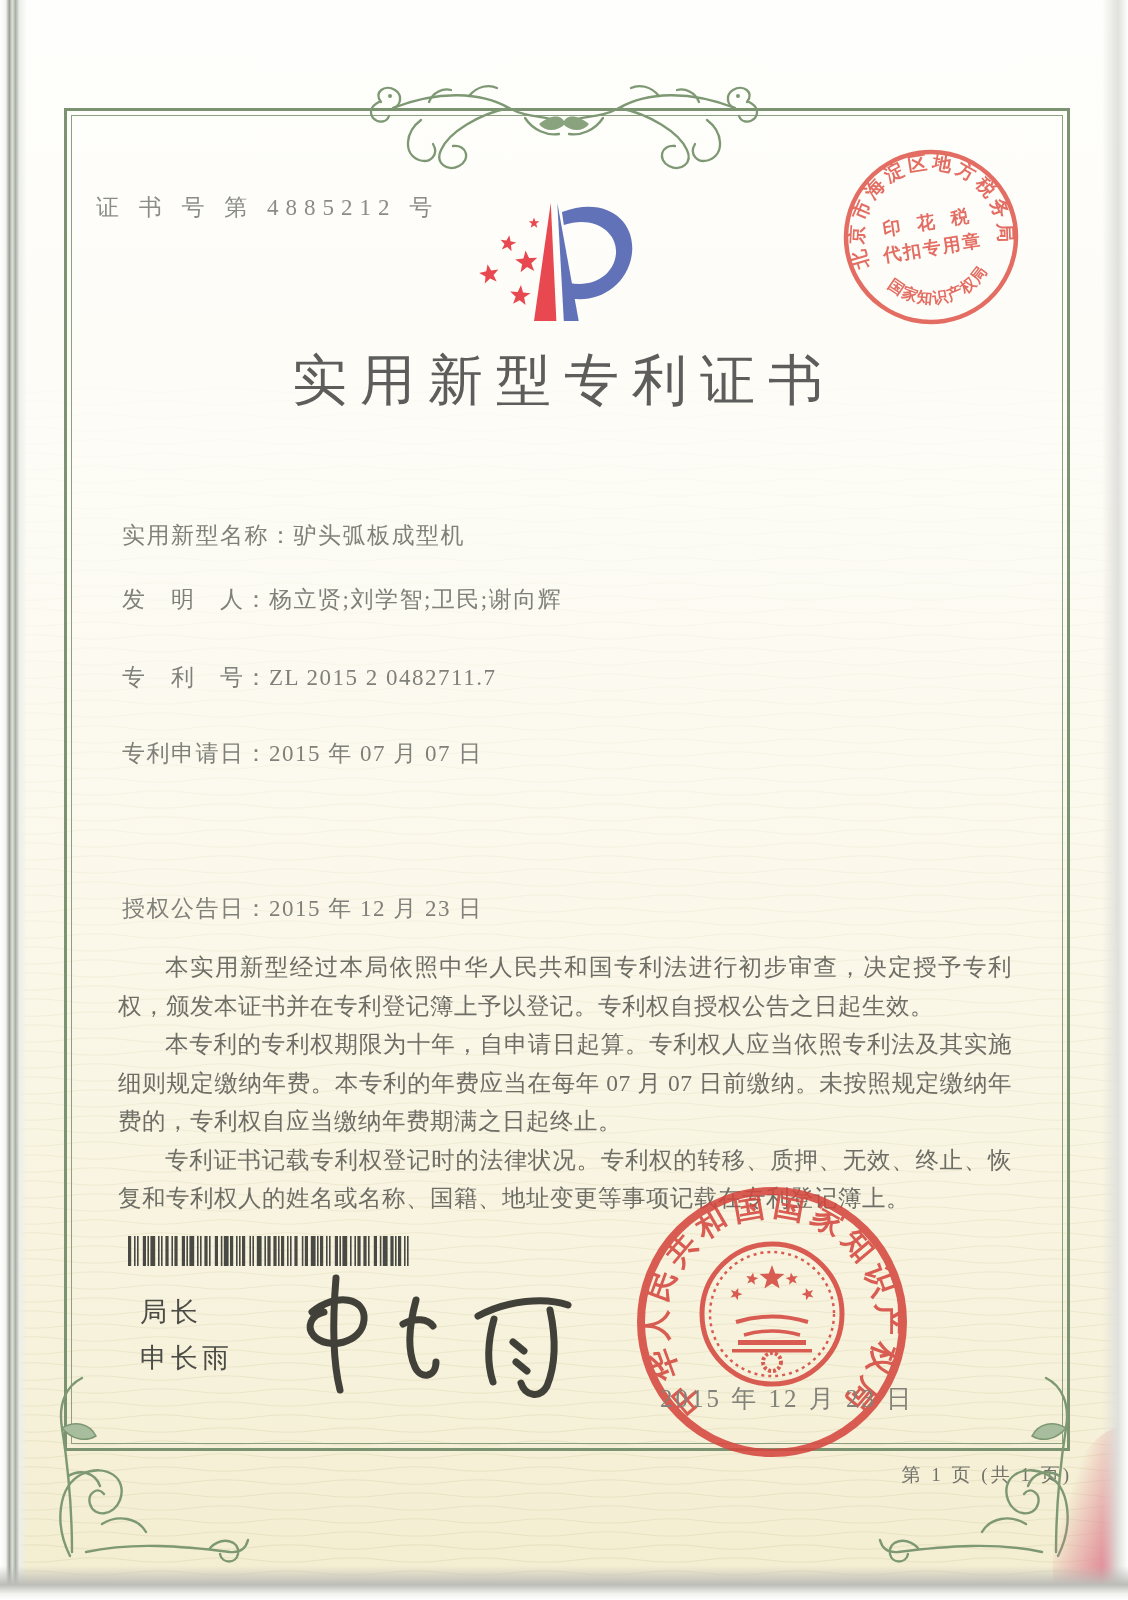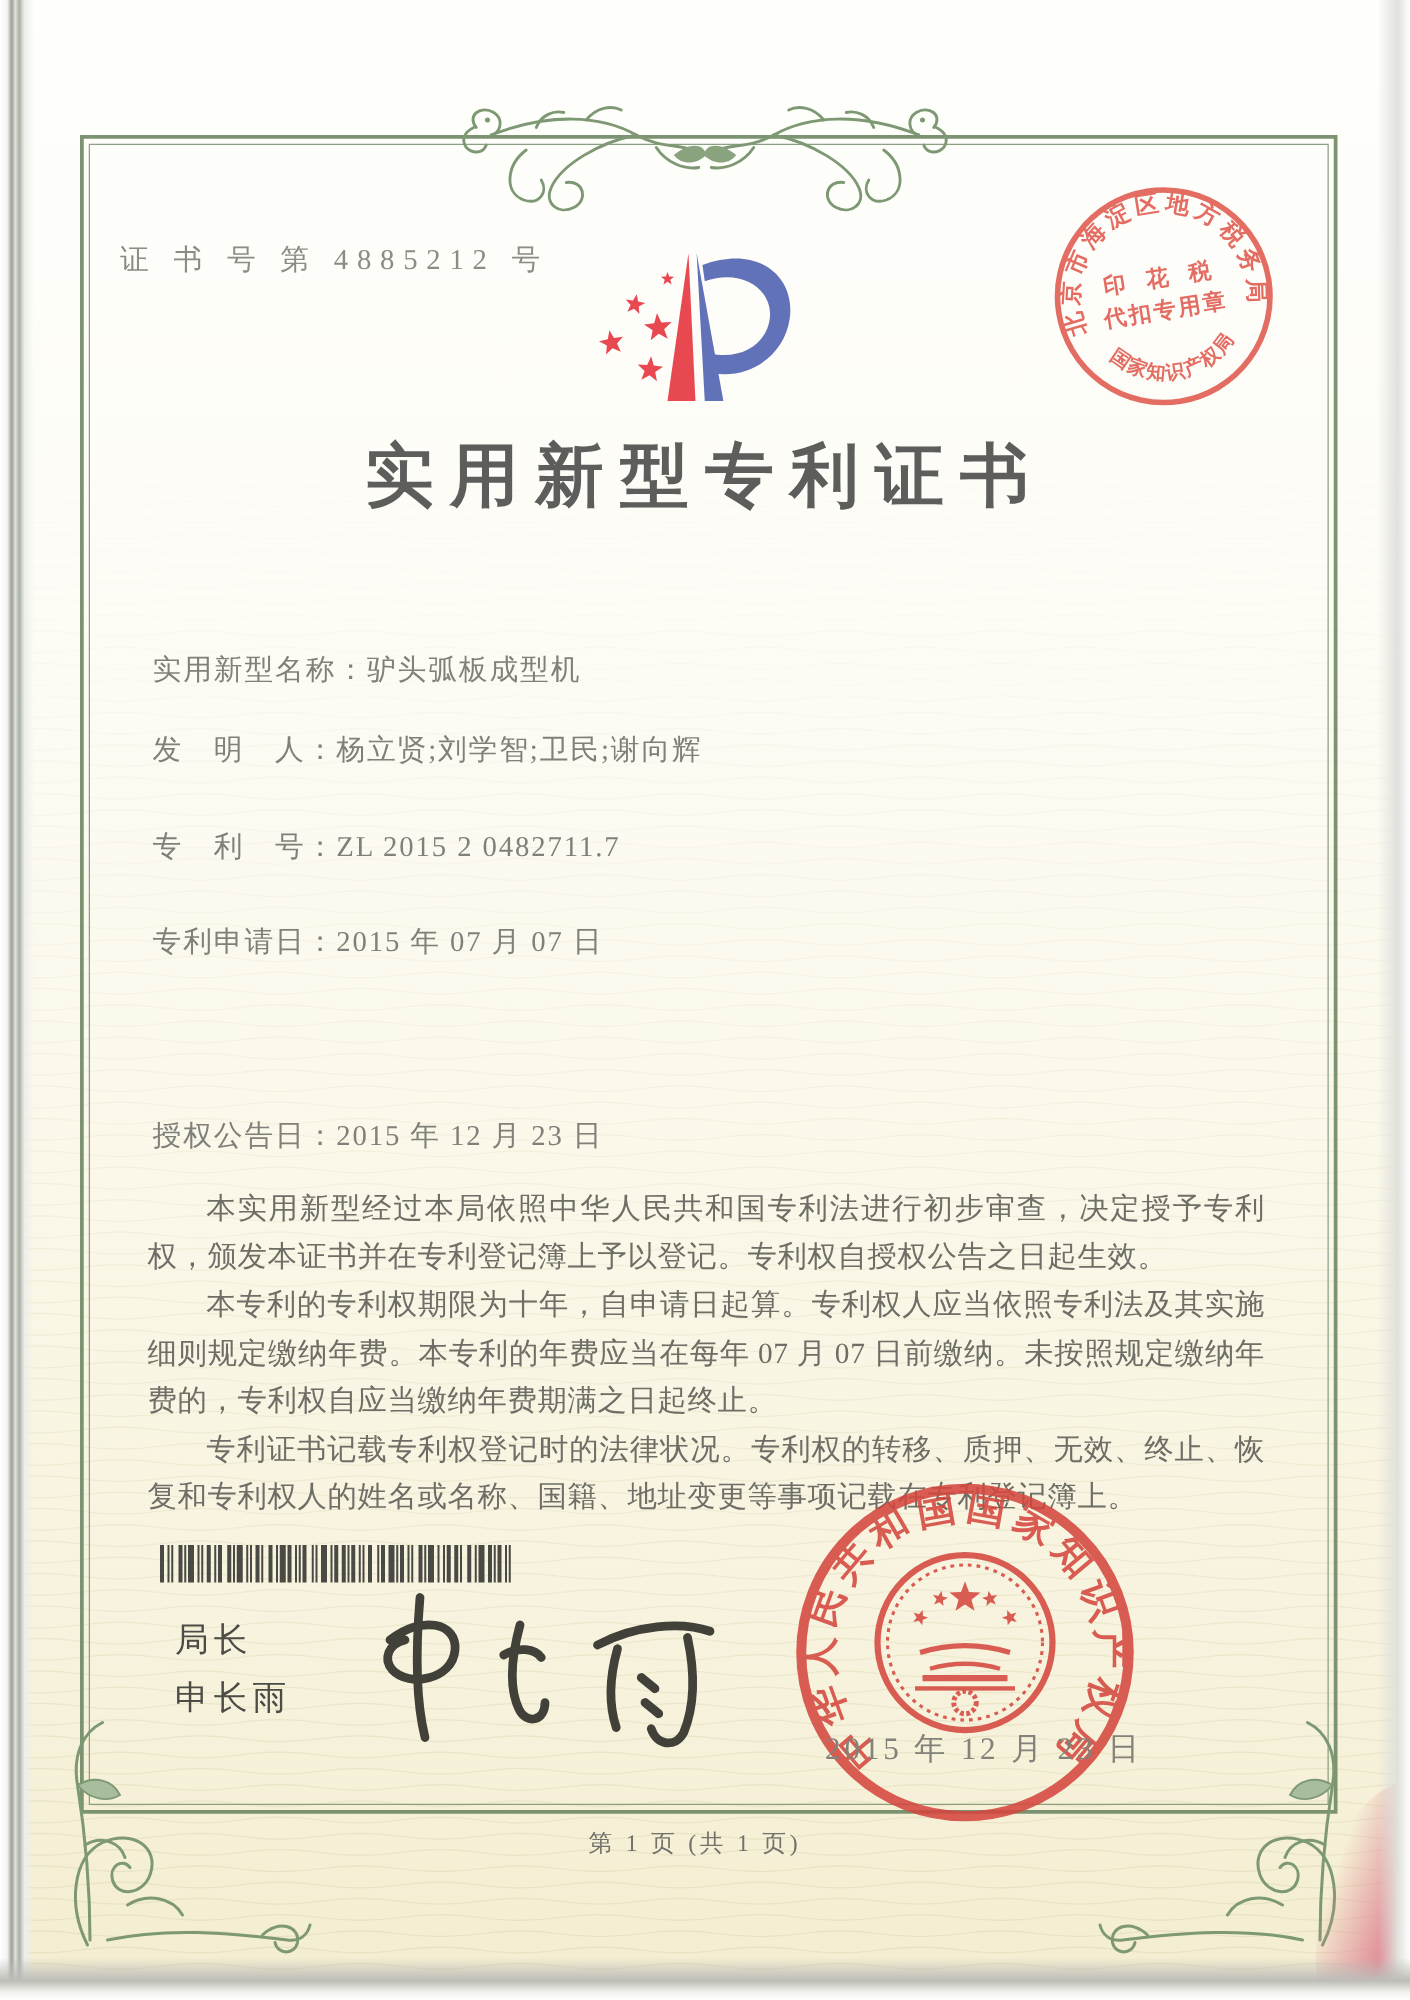--- a/index.html
+++ b/index.html
@@ -8,30 +8,30 @@
   .abs{position:absolute;}
   
   .paper{left:0;top:0;width:1128px;height:1600px;
          background:linear-gradient(180deg,#fefefc 0%,#fdfcf6 28%,#fbf8ea 58%,#f7f2dc 84%,#f3edd0 100%);}
   #waves{left:0;top:0;pointer-events:none;}
   
   .frame{left:64px;top:108px;width:1000px;height:1337px;border:3px solid #7c9371;}
   .frame-inner{position:absolute;left:4px;top:4px;right:4px;bottom:4px;border:1px solid #8ba081;}
   
   .cert-no{left:96px;top:192px;font-size:23px;letter-spacing:7px;color:#8c8c86;}
-  .title{left:64px;top:344px;width:1000px;text-align:center;font-size:55px;font-weight:700;
+  .title{left:64px;top:344px;width:1000px;text-align:center;font-size:55px;font-weight:400;
          letter-spacing:13px;color:#5d5d5c;}
   .field{left:122px;font-size:23px;color:#80807a;letter-spacing:1.5px;white-space:nowrap;}
   .paras{left:118px;top:948px;width:894px;font-size:23.5px;line-height:38.5px;color:#6e6e66;
          text-align:justify;}
   .paras p{margin:0;text-indent:2em;letter-spacing:0.5px;}
   .sig-title{left:140px;top:1294px;font-size:27px;color:#4c4c46;letter-spacing:4px;}
   .sig-name{left:140px;top:1340px;font-size:27px;color:#4c4c46;letter-spacing:4px;text-align:right;}
   .seal-date{left:660px;top:1382px;font-size:25px;color:#82827a;letter-spacing:3px;z-index:6;}
-  .footer{left:56px;top:1462px;width:1000px;text-align:center;font-size:19px;color:#72726a;letter-spacing:3px;}
+  .footer{left:72px;top:1462px;width:1000px;text-align:right;font-size:19px;color:#72726a;letter-spacing:3px;}
   
   .edge-left{left:0;top:0;bottom:0;width:36px;z-index:9;
     background:linear-gradient(90deg,#ffffff 0%,#f4f4f2 16%,#9aa096 26%,#dfe2dc 34%,#aab0a6 43%,#eceeea 54%,rgba(255,255,255,0) 75%);}
   .edge-right{right:0;top:0;bottom:0;width:26px;z-index:9;
     background:linear-gradient(270deg,#ffffff 0%,#e0e0dc 38%,rgba(255,255,255,0) 100%);}
   .red-corner{left:1052px;top:1428px;width:140px;height:240px;z-index:8;
     transform:rotate(14deg);border-radius:70px 0 0 110px/130px 0 0 200px;
     background:linear-gradient(95deg,rgba(232,154,164,0) 8%,#e08a96 45%,#d96272 90%);}
   svg{overflow:visible;}
 </style>

